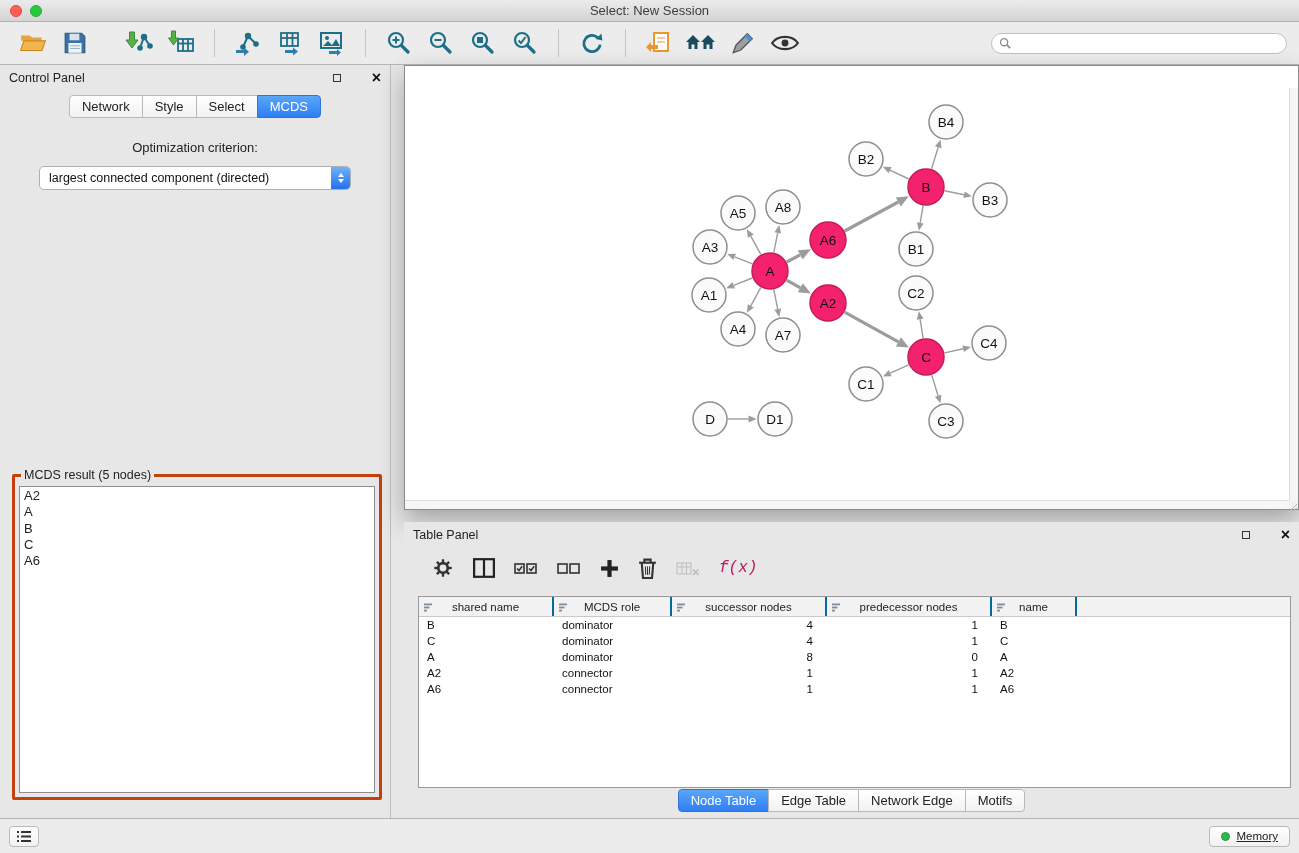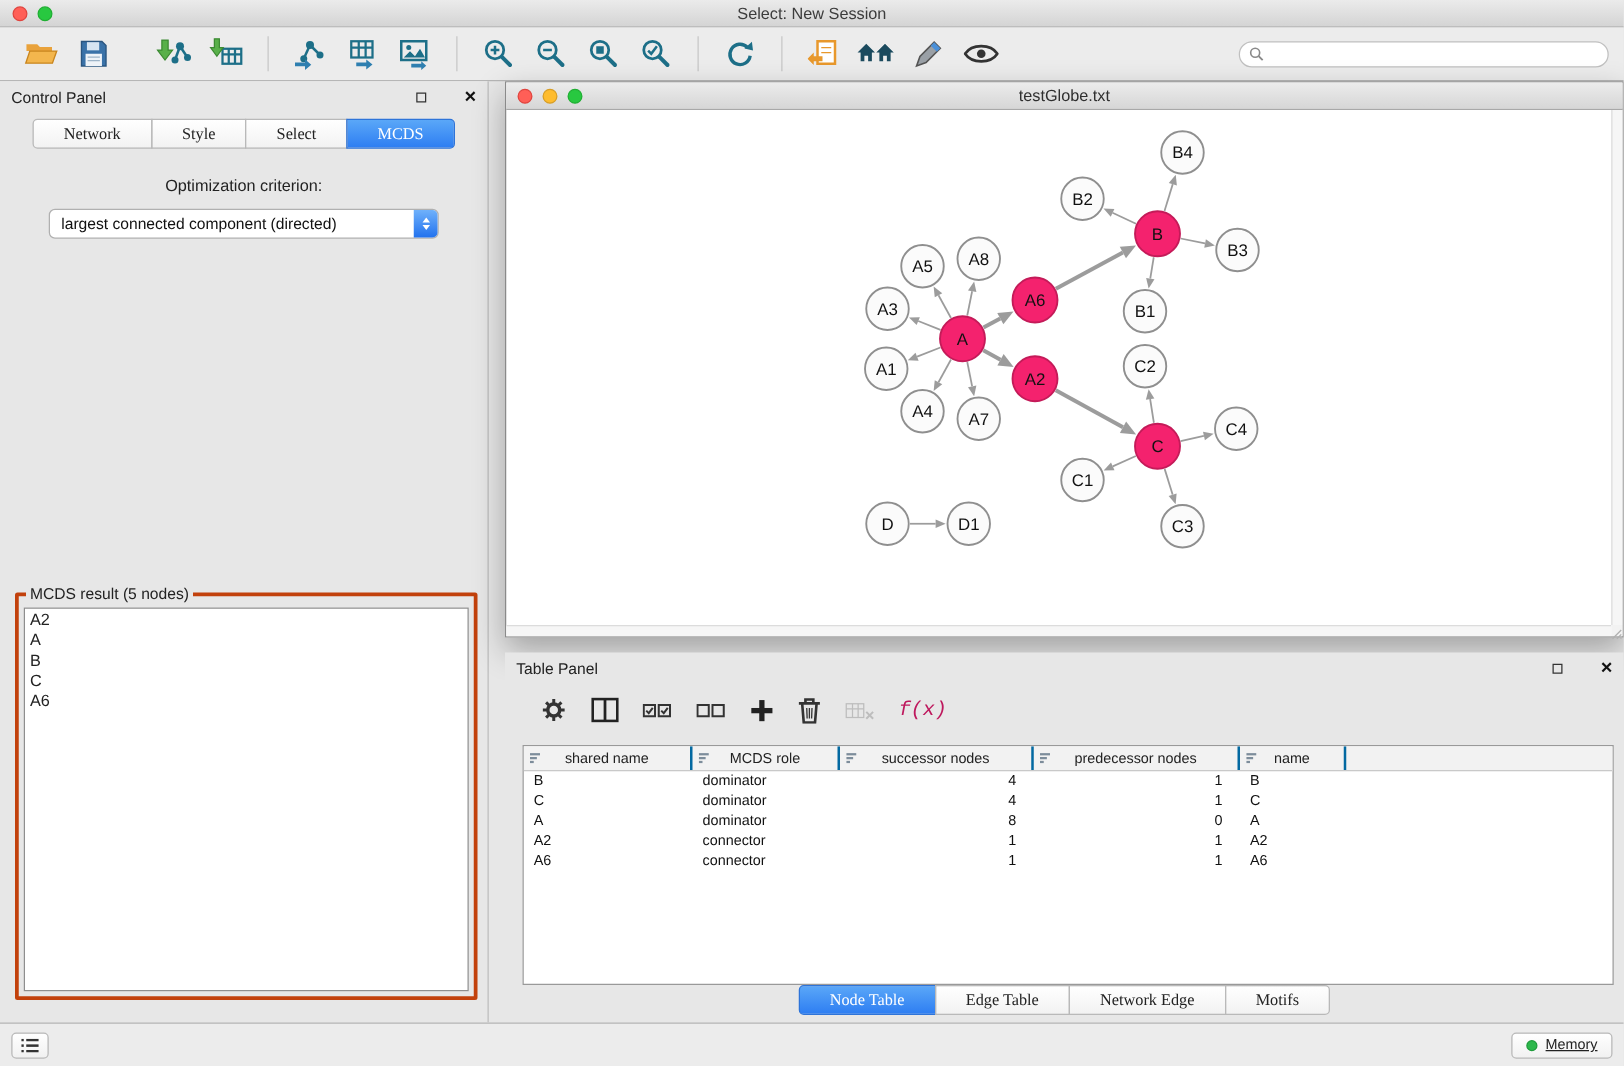--- a/index.html
+++ b/index.html
@@ -51,23 +51,23 @@
   .float-ic { width:8px; height:8px; border:1.4px solid #333; display:inline-block; margin-right:13px; }
   .close-ic { font-size:16px; font-weight:bold; color:#111; line-height:10px; }
 
   
   .control-panel {
     position:absolute; left:0; top:65px; width:391px; height:753px;
     background:#e7e7e7; border-right:1px solid #bdbdbd;
   }
   .seg-row { display:flex; justify-content:center; margin-top:4px; }
   .seg {
-    padding:3px 24px; font-size:13px; color:#222;
+    padding:3px 12px; font-size:13px; color:#222;
     background:linear-gradient(#ffffff,#f2f2f2);
-    border:1px solid #b9b9b9; margin-left:-1px; cursor:default;font-family:Liberation Serif, serif;
+    border:1px solid #b9b9b9; margin-left:-1px; cursor:default;
   }
   .seg:first-child { border-radius:4px 0 0 4px; margin-left:0; }
   .seg:last-child { border-radius:0 4px 4px 0; }
   .seg-active { background:linear-gradient(#5aa7f8,#2e7ef2); border-color:#2e74d9; color:#fff; }
 
   .opt-label { text-align:center; margin-top:22px; font-size:13px; }
   .dropdown {
     position:relative; width:312px; height:24px; margin:11px auto 0;
     background:#fff; border:1px solid #b0b0b0; border-radius:5px;
     font-size:12.5px; line-height:22px; padding-left:9px; color:#111;
@@ -346,28 +346,20 @@
         <div>A2</div>
         <div>A</div>
         <div>B</div>
         <div>C</div>
         <div>A6</div>
       </div>
   </fieldset>
 </div>
 
 <div class="network-window">
-  <div class="net-titlebar">
-    <div class="traffic">
-      <span class="tl red"></span>
-      <span class="tl yellow"></span>
-      <span class="tl green"></span>
-    </div>
-    <div class="net-title">testGlobe.txt</div>
-  </div>
   <svg id="graph-svg" width="884" height="412" viewBox="0 0 884 412">
       <line x1="347.3" y1="190.0" x2="328.7" y2="197.3" stroke="#9c9c9c" stroke-width="1.4"></line>
       <polygon points="321.2,200.2 327.4,194.1 329.9,200.5" fill="#9c9c9c"></polygon>
       <line x1="347.4" y1="175.9" x2="329.6" y2="168.8" stroke="#9c9c9c" stroke-width="1.4"></line>
       <polygon points="322.2,165.9 330.9,165.7 328.3,172.0" fill="#9c9c9c"></polygon>
       <line x1="355.8" y1="199.6" x2="345.8" y2="217.8" stroke="#9c9c9c" stroke-width="1.4"></line>
       <polygon points="341.9,224.8 342.8,216.2 348.8,219.4" fill="#9c9c9c"></polygon>
       <line x1="355.8" y1="166.4" x2="345.8" y2="148.2" stroke="#9c9c9c" stroke-width="1.4"></line>
       <polygon points="341.9,141.2 348.8,146.6 342.8,149.8" fill="#9c9c9c"></polygon>
       <line x1="368.8" y1="201.6" x2="372.7" y2="221.0" stroke="#9c9c9c" stroke-width="1.4"></line>

